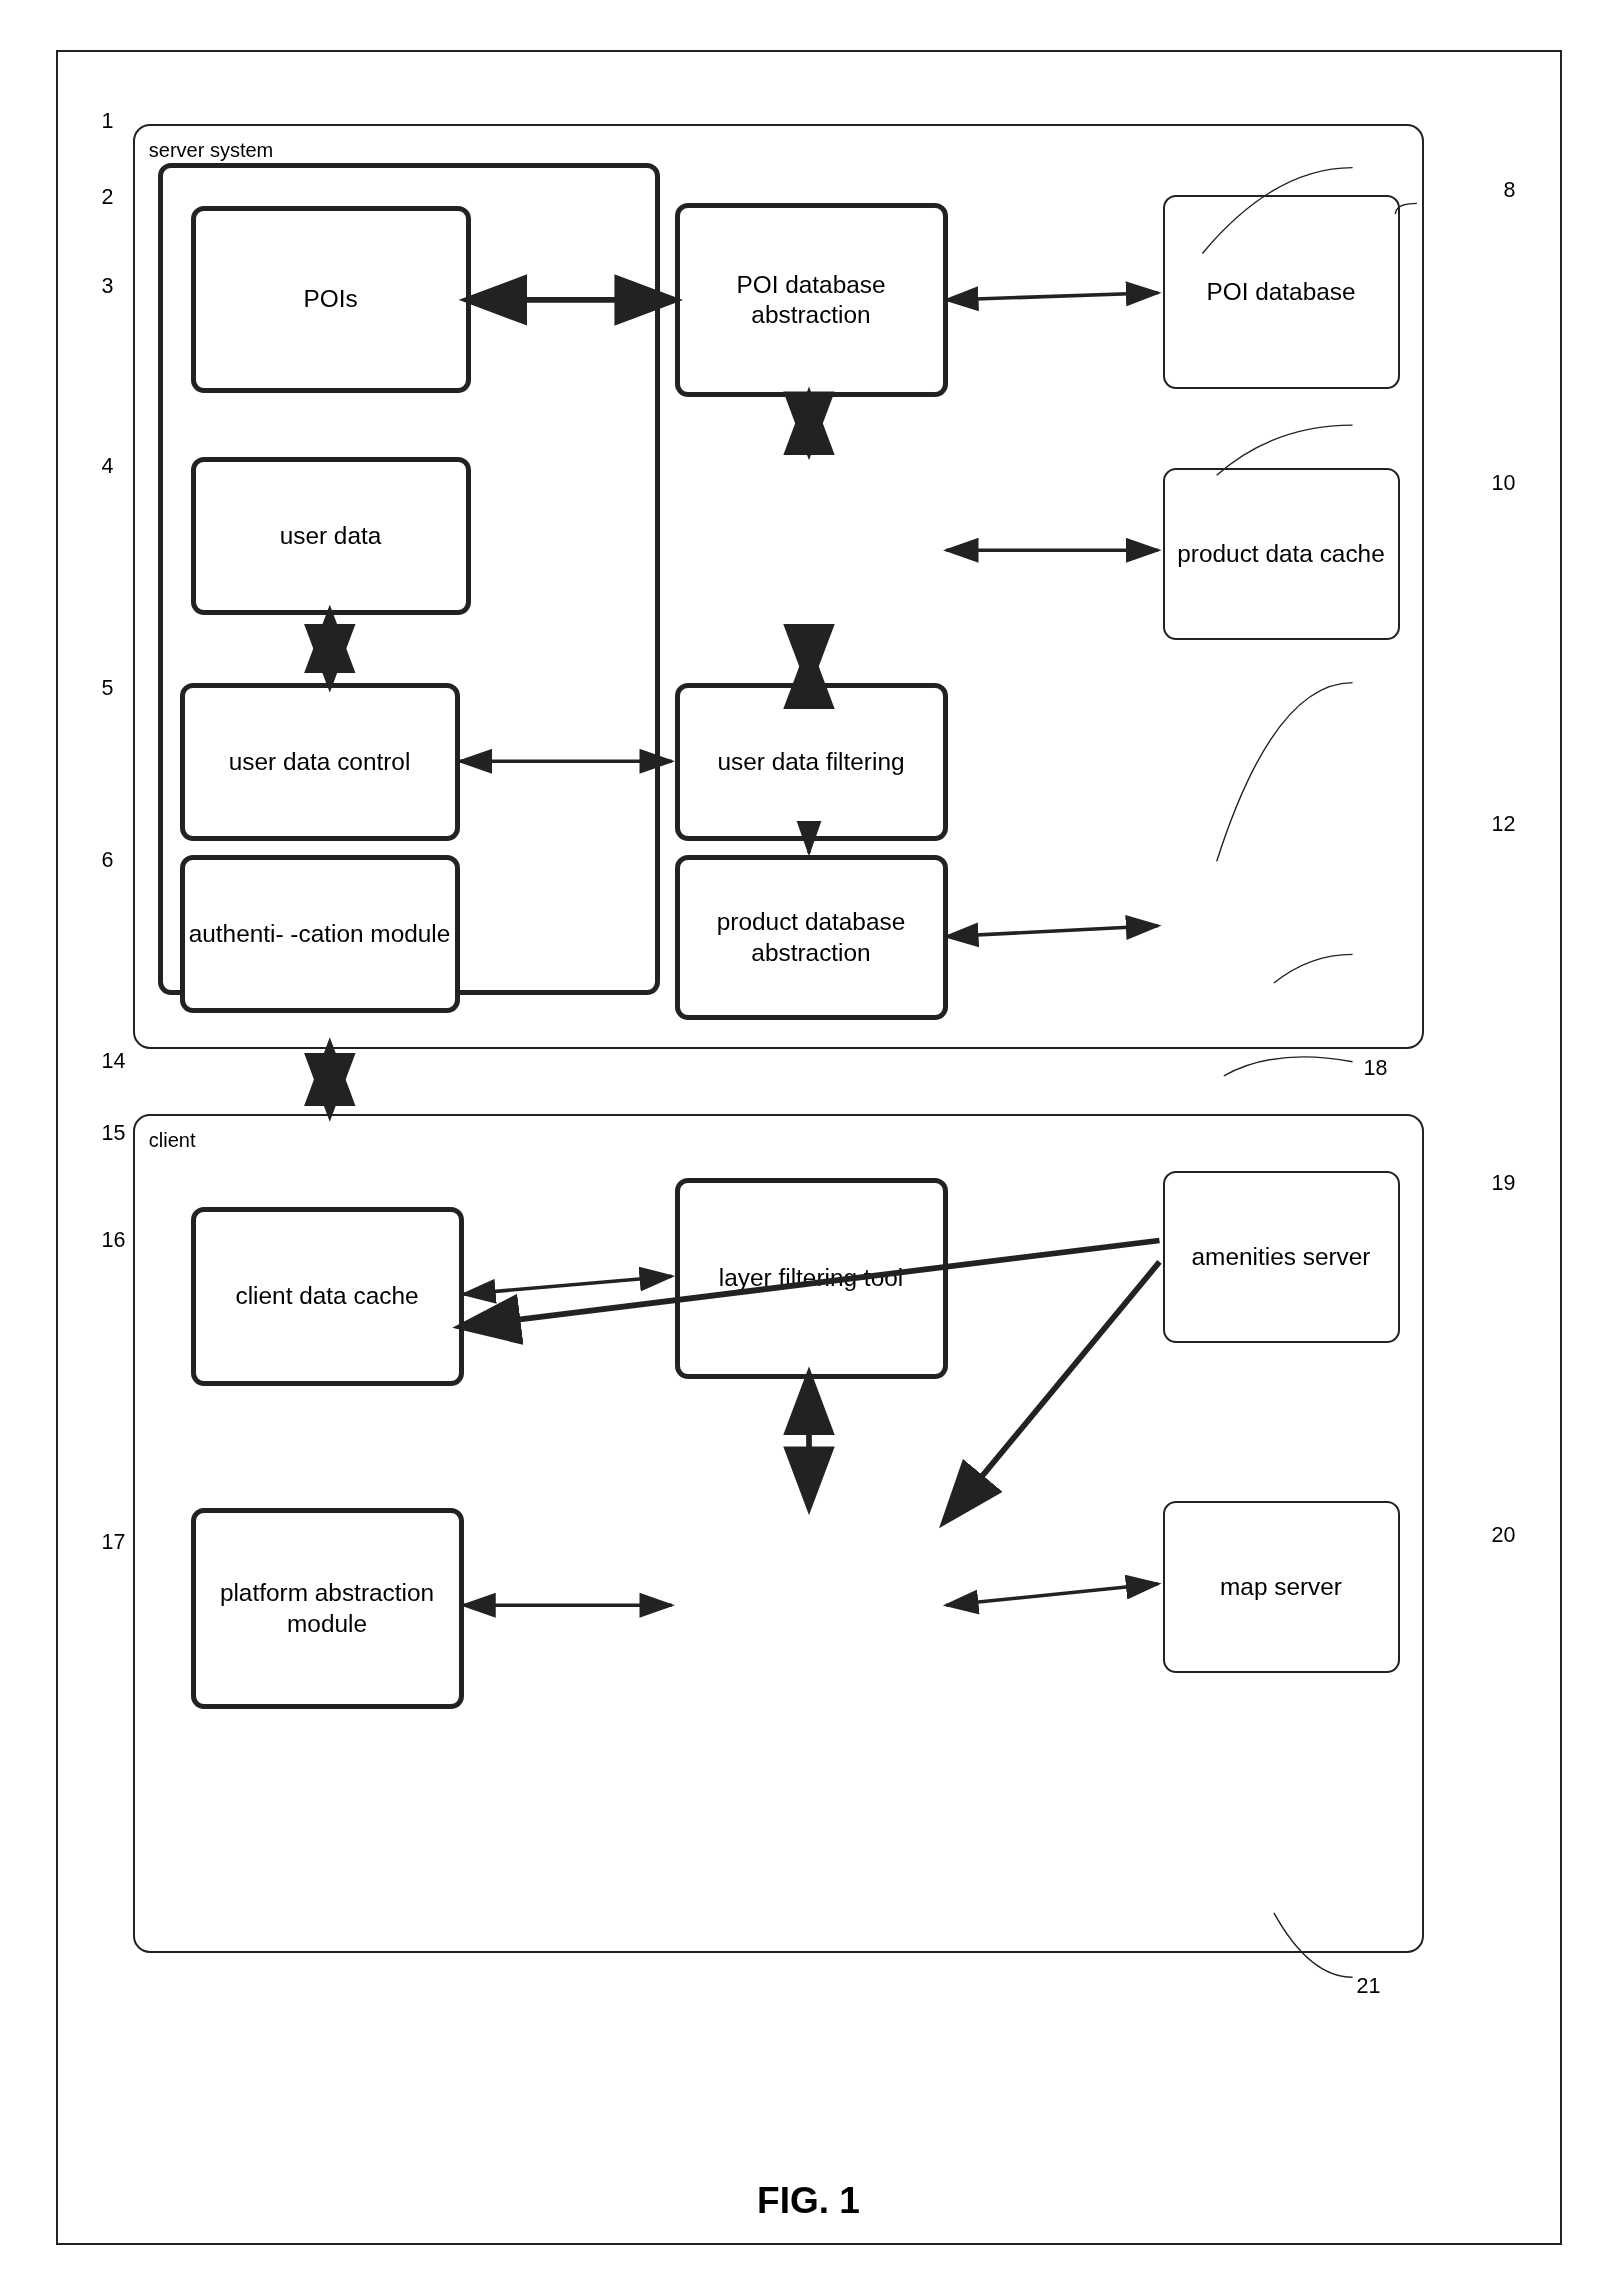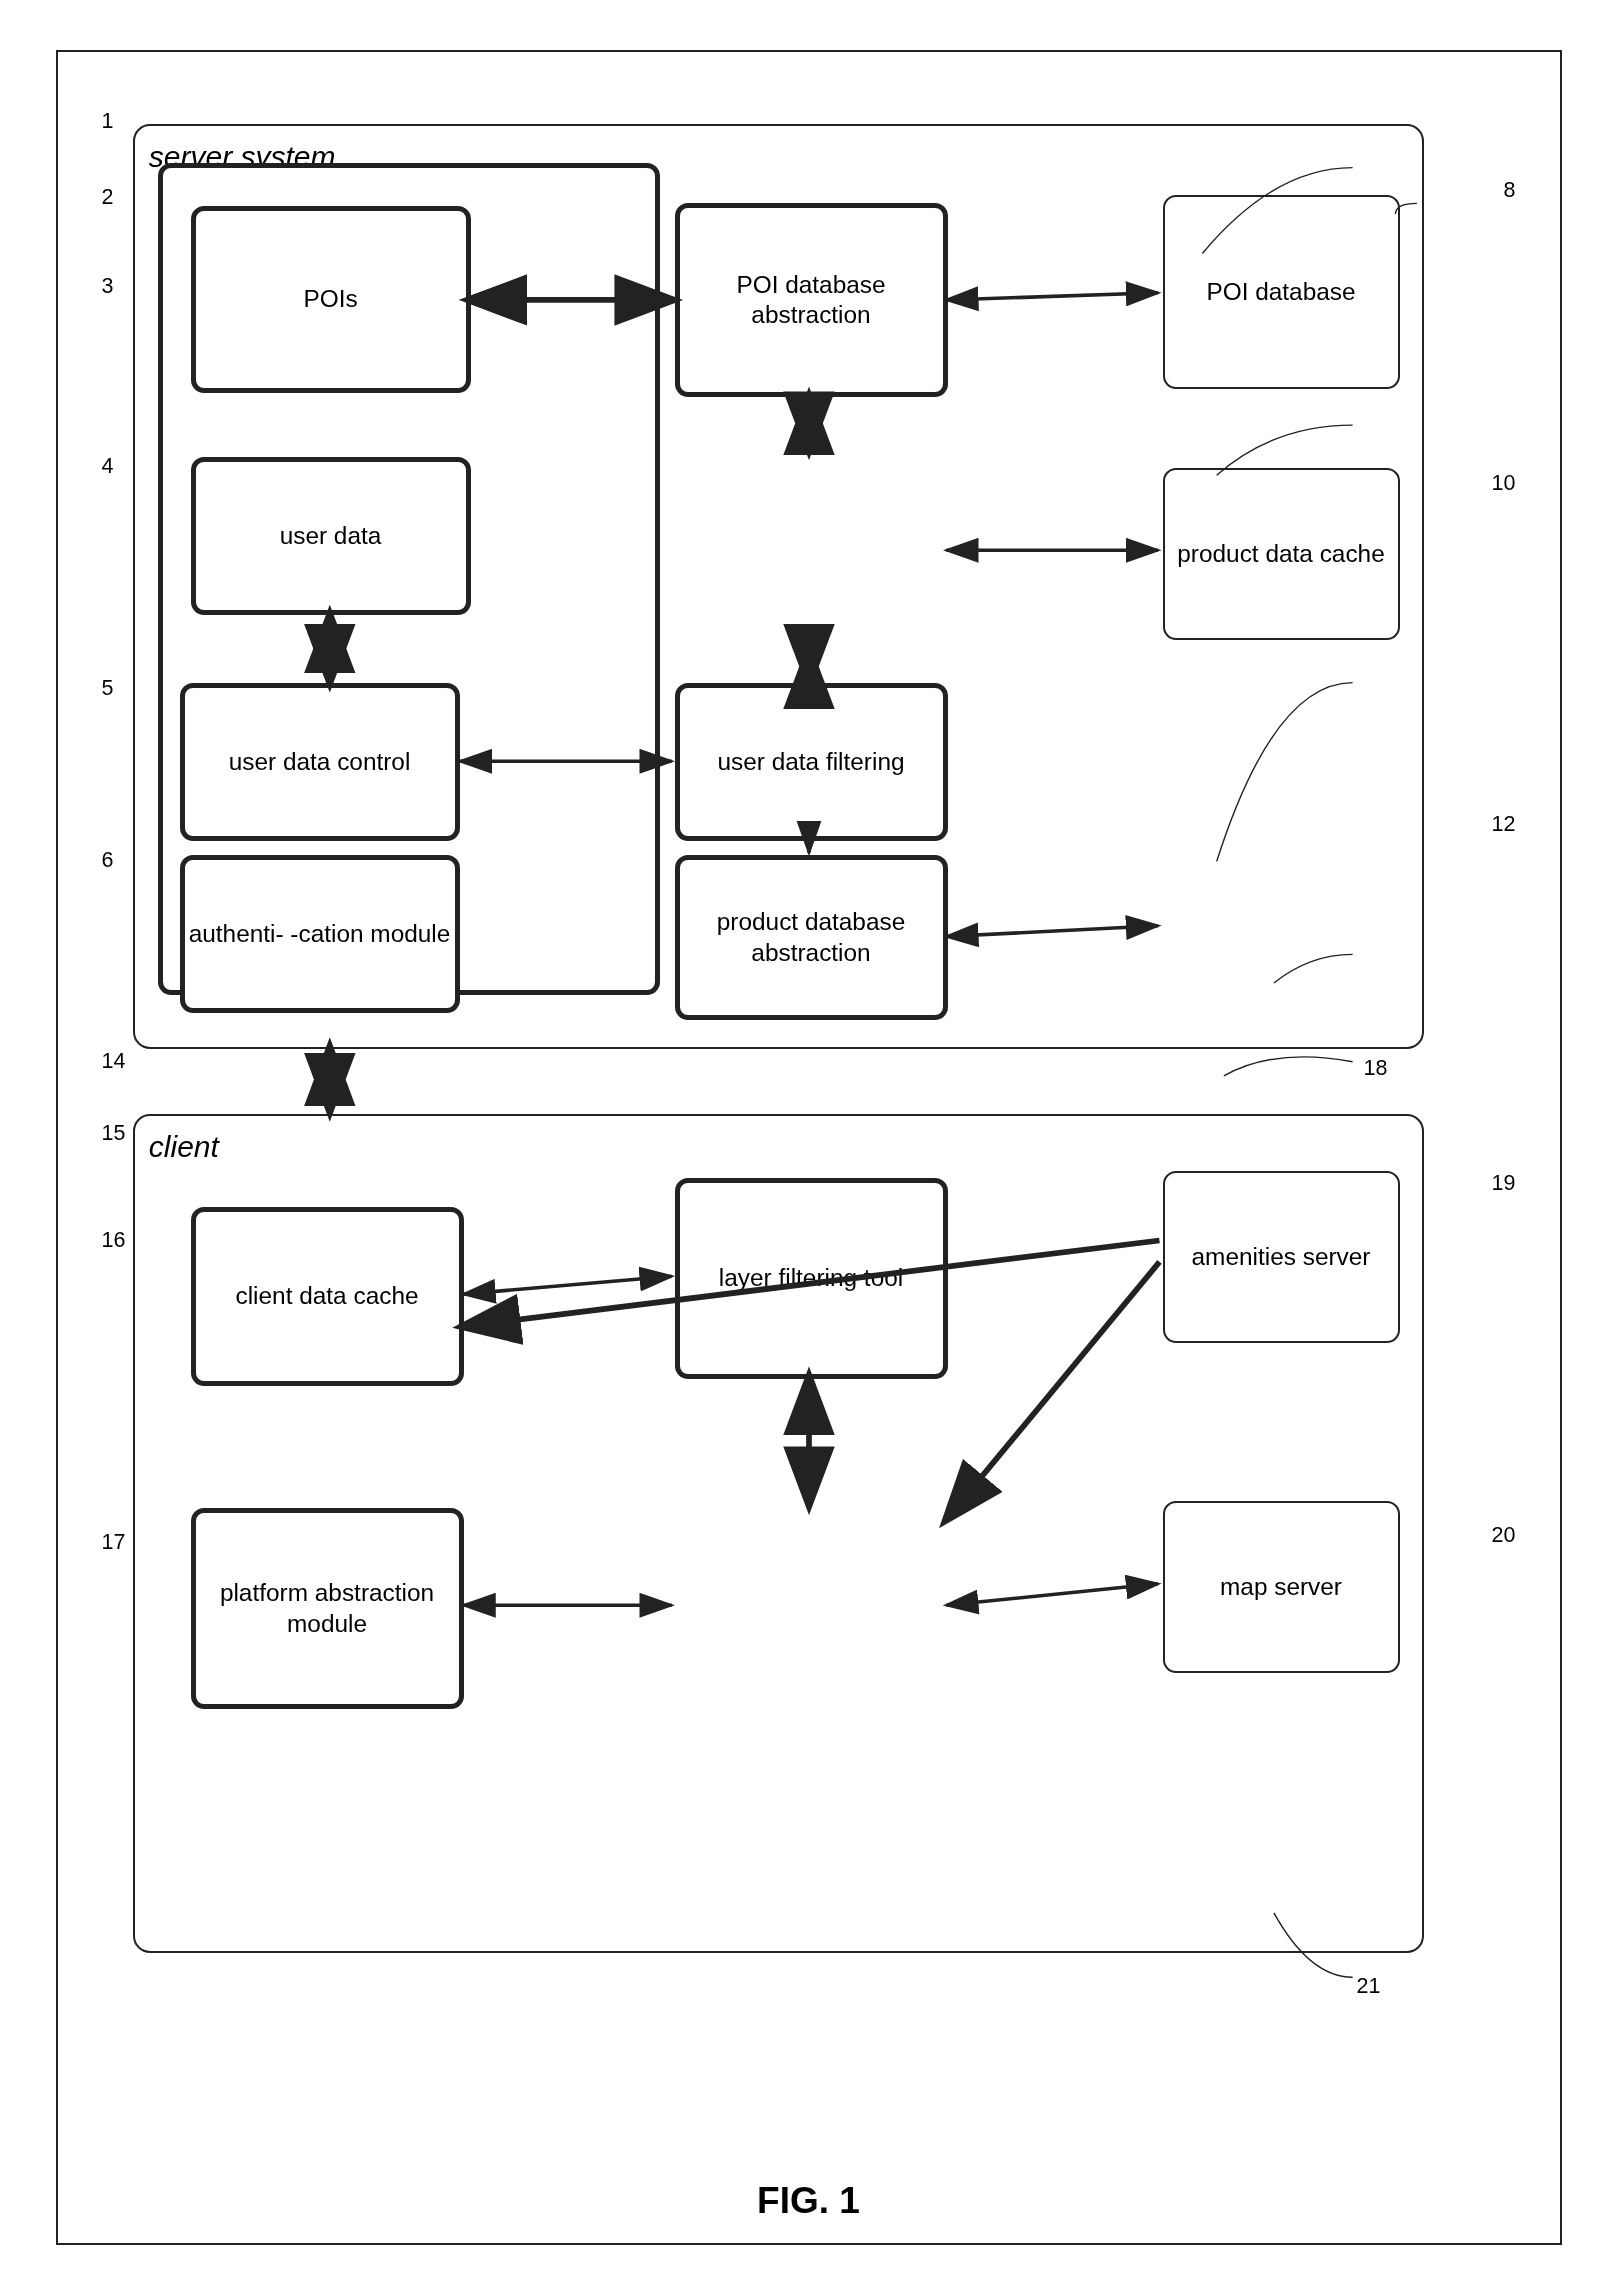--- a/index.html
+++ b/index.html
@@ -30,24 +30,23 @@
       text-align: center;
       font-size: 24.4px;
       font-weight: normal;
       line-height: 1.25;
       position: absolute;
     }
     .box-thick {
       border-width: 5px;
     }
     .section-label {
-      font-size: 30px;
+      font-size: 20px;
       position: absolute;
       font-weight: normal;
-      font-style: italic;
     }
     .ref-num {
       font-size: 21.5px;
       position: absolute;
       font-weight: normal;
     }
     
     .arrows-svg {
       position: absolute;
       top: 0; left: 0;

